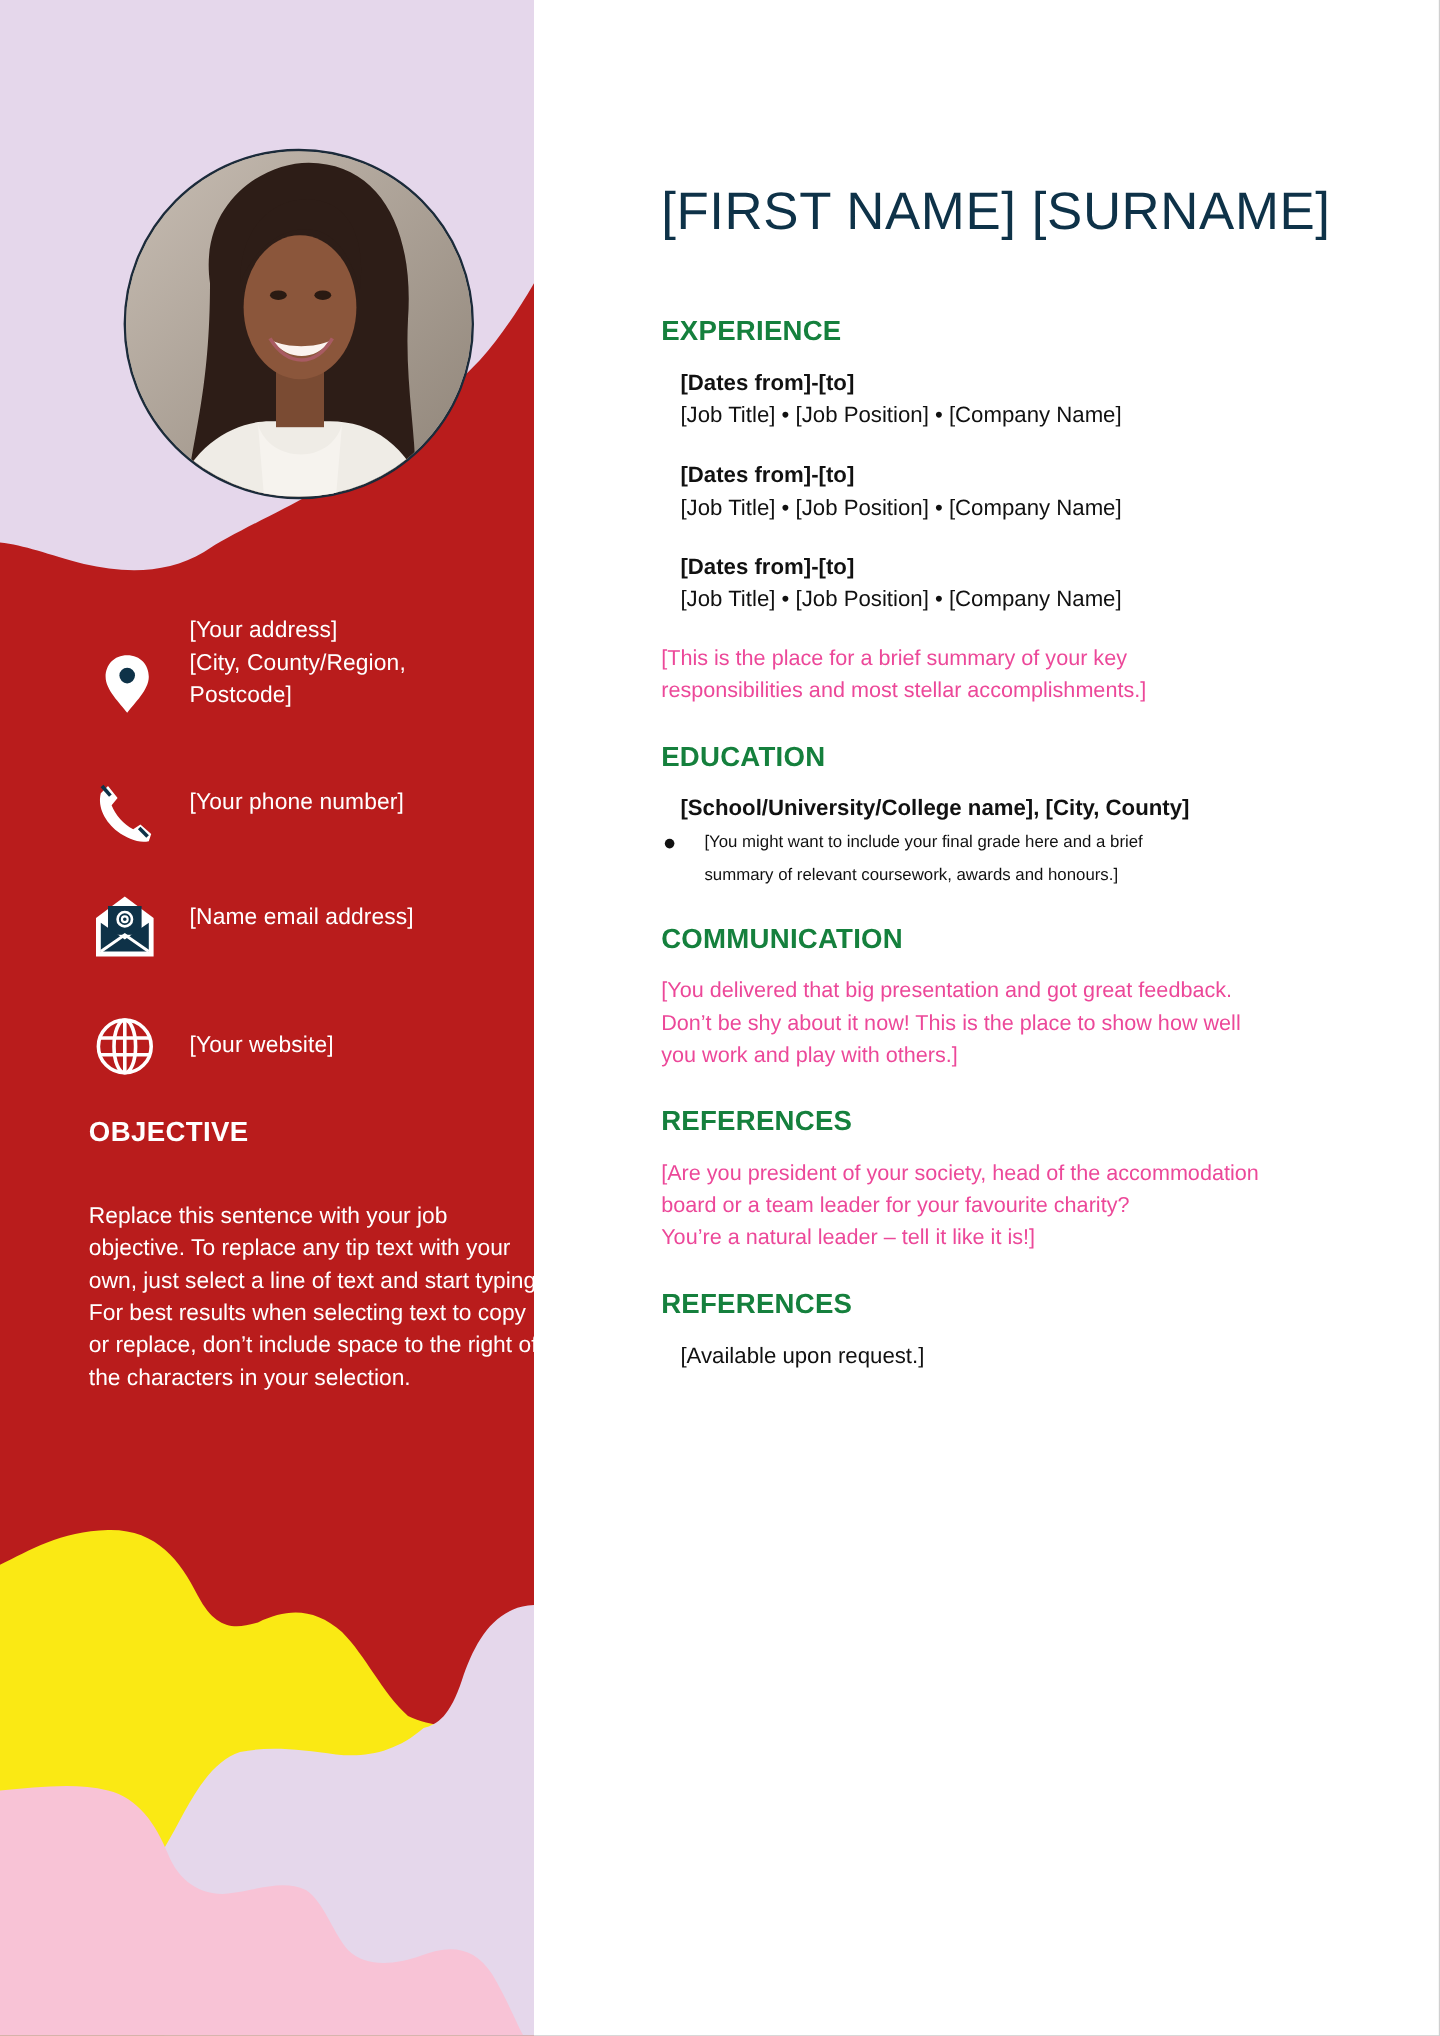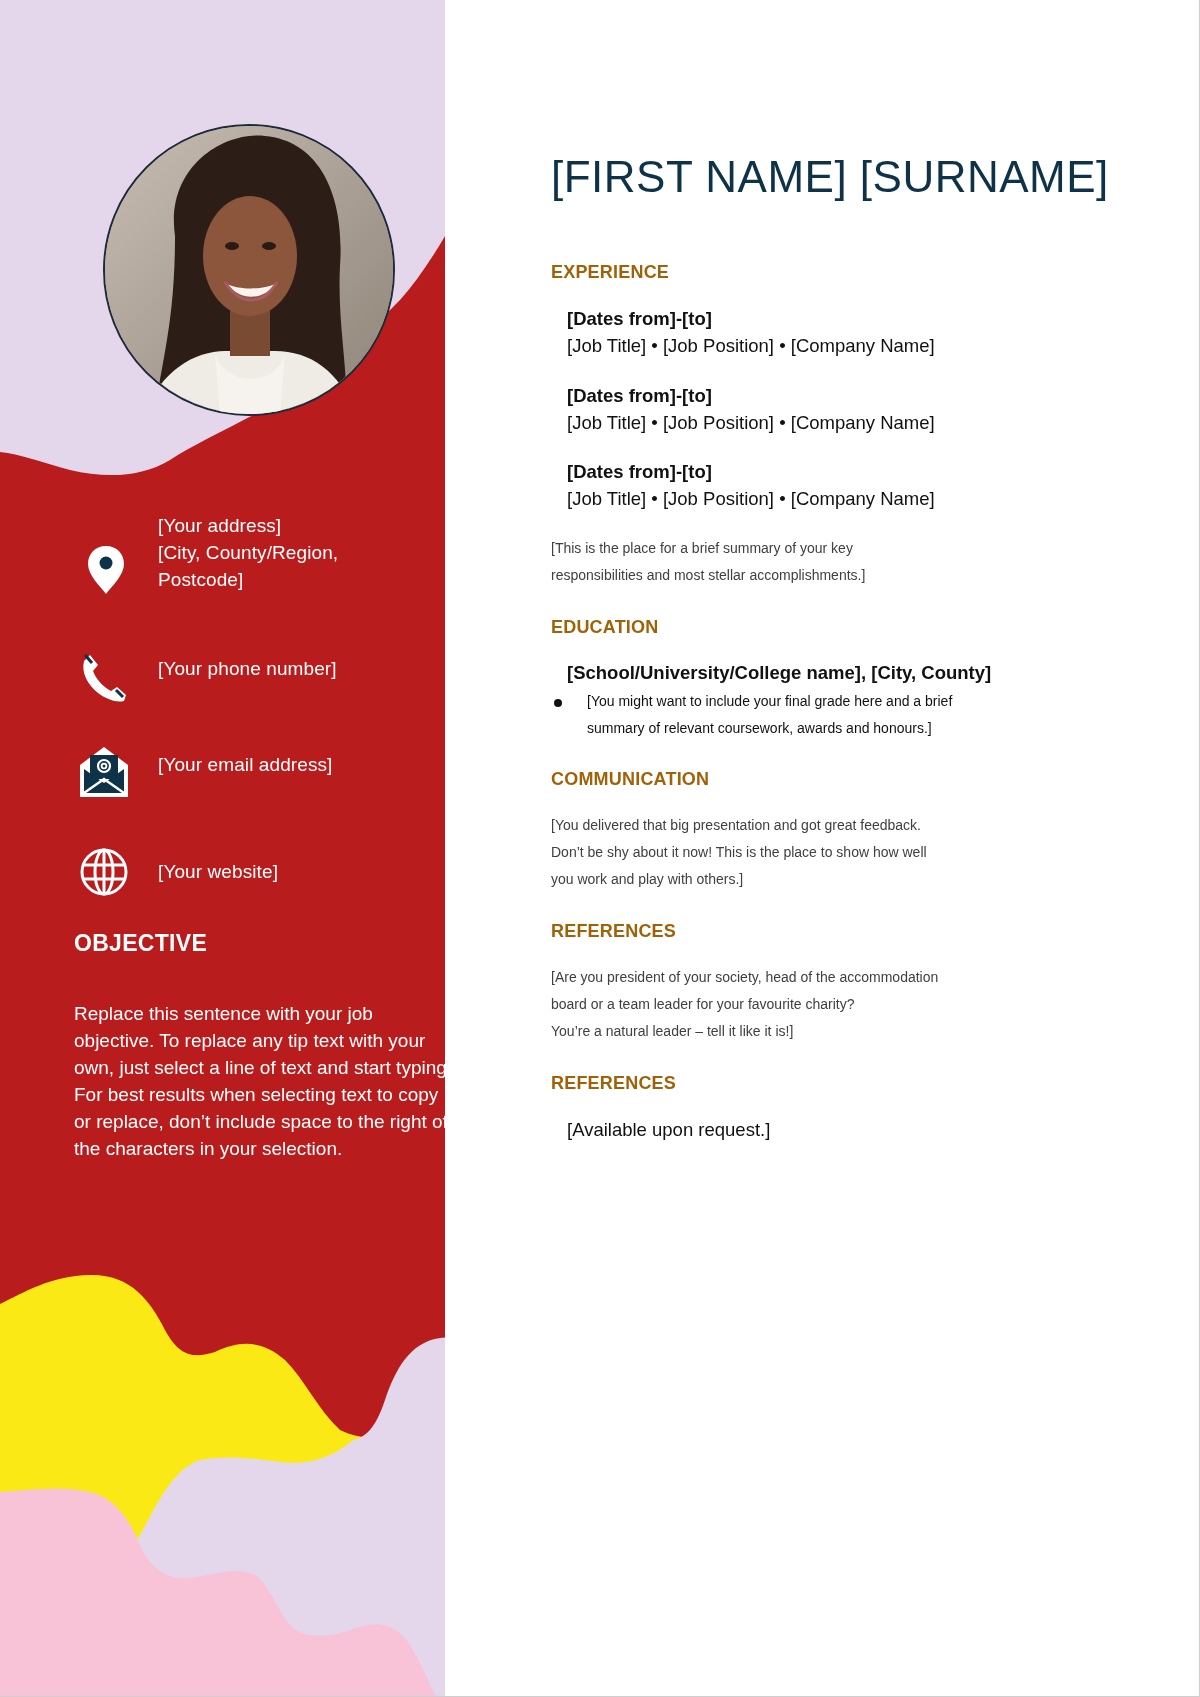--- a/index.html
+++ b/index.html
@@ -43,31 +43,31 @@
       font-size: 19px; line-height: 27px; margin-top: 24px;
     }
 
     
     .main { position: absolute; left: 551px; top: 0; width: 600px; }
     .name {
       position: absolute; top: 152px; left: 0; white-space: nowrap;
       color: #0E3248; font-size: 44px; letter-spacing: 0.5px; font-weight: normal;
     }
     .section-heading {
-      position: absolute; left: 0; color: #a16207;
-      font-size: 18px; font-weight: bold; letter-spacing: 0.2px; white-space: nowrap; text-align: right;
+      position: absolute; left: 0; color: #15803d;
+      font-size: 23px; font-weight: bold; letter-spacing: 0.2px; white-space: nowrap; text-align: right;
     }
     .line {
       position: absolute; left: 0; color: #111111; font-size: 18.5px;
       line-height: 27px; white-space: nowrap; margin-left: 16px;
     }
     .line.bold { font-weight: bold; }
     .para {
-      position: absolute; left: 0; width: 590px; color: #404040;
-      font-size: 14px; line-height: 27px; white-space: pre-line;
+      position: absolute; left: 0; width: 590px; color: #ec4899;
+      font-size: 18px; line-height: 27px; white-space: pre-line;
     }
     .bullet-row { position: absolute; left: 0; width: 600px; }
     .bullet-dot {
       position: absolute; left: 3px; top: 11px; width: 8px; height: 8px;
       border-radius: 50%; background: #111;
     }
     .bullet-text {
       position: absolute; left: 36px; width: 560px; color: #111111;
       font-size: 14px; line-height: 27px; white-space: pre-line;
     }
@@ -145,21 +145,21 @@
       <div class="contact-icon" style="left:76px; top:-8px;">
         <svg viewBox="0 0 56 56">
           <path d="M4 22 L28 4 L52 22 V54 H4 Z" fill="#fff"></path>
           <rect x="14" y="12" width="28" height="24" fill="#0E3248"></rect>
           <circle cx="28" cy="23" r="6" fill="none" stroke="#fff" stroke-width="2.2"></circle>
           <circle cx="28" cy="23" r="2.4" fill="none" stroke="#fff" stroke-width="1.8"></circle>
           <path d="M8 26 V50 H48 V26 L28 40 Z" fill="#0E3248"></path>
           <path d="M8 50 L28 36 L48 50" fill="none" stroke="#fff" stroke-width="2.5"></path>
         </svg>
       </div>
-      <div class="contact-text" style="top:0;">[Your email address]</div>
+      <div class="contact-text" style="top:0;">[Name email address]</div>
     </div>
 
     <div class="contact-item" style="top:858px;">
       <div class="contact-icon" style="left:78px; top:-12px; width:52px; height:52px;">
         <svg viewBox="0 0 52 52" fill="none" stroke="#fff" stroke-width="3">
           <circle cx="26" cy="26" r="22"></circle>
           <ellipse cx="26" cy="26" rx="9" ry="22"></ellipse>
           <line x1="26" y1="4" x2="26" y2="48"></line>
           <line x1="5" y1="19" x2="47" y2="19"></line>
           <line x1="5" y1="33" x2="47" y2="33"></line>

